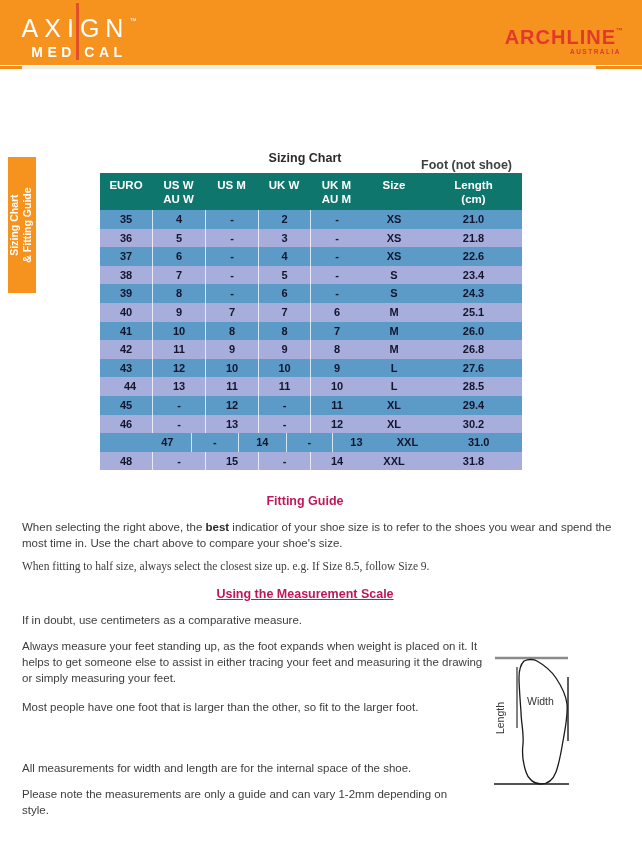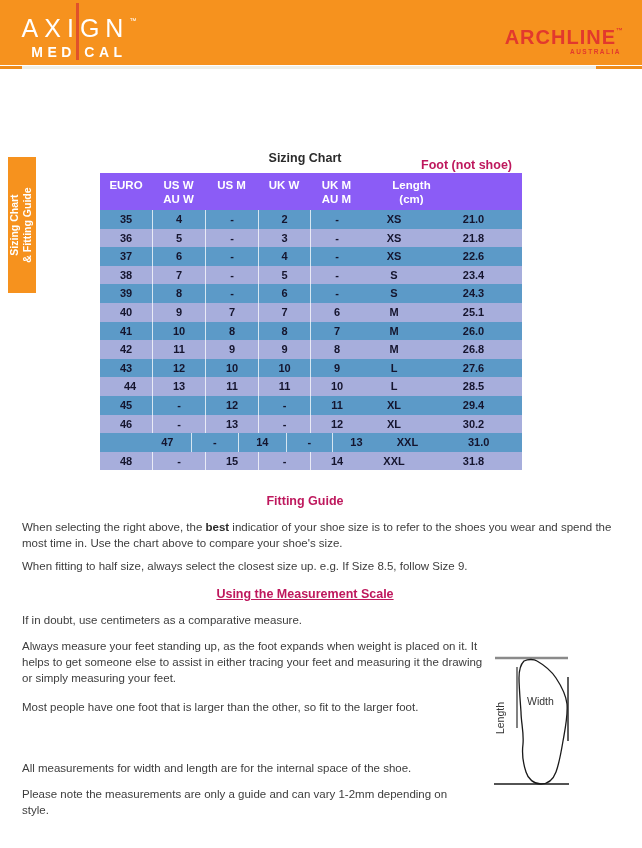--- a/index.html
+++ b/index.html
@@ -23,24 +23,24 @@
   .archline-tm{font-size:7px;vertical-align:11px;}
   .archline-sub{font-size:6.5px;font-weight:bold;letter-spacing:1.5px;margin-top:0;padding-right:3px;}
   
   .side-tab{position:absolute;left:8px;top:157px;width:28px;height:136px;background:#F6921E;}
   .side-tab-inner{position:absolute;left:50%;top:50%;width:136px;height:28px;
     transform:translate(-50%,-50%) rotate(-90deg);text-align:center;color:#fff;
     font-weight:bold;font-size:10.5px;line-height:13px;white-space:nowrap;}
   
   .chart-title{position:absolute;left:305px;top:151px;transform:translateX(-50%);
     font-size:12.5px;font-weight:bold;color:#2b2b2b;}
-  .foot-note{position:absolute;right:130px;top:158px;font-size:12.5px;font-weight:bold;color:#be185d;}
+  .foot-note{position:absolute;right:130px;top:158px;font-size:12.5px;font-weight:bold;color:#404040;}
   
   .sizing-table{position:absolute;left:100px;top:173px;width:422px;}
-  .thead{display:flex;background:#8b5cf6;color:#ffffff;height:37px;font-weight:bold;font-size:11.5px;}
+  .thead{display:flex;background:#0f766e;color:#ffffff;height:37px;font-weight:bold;font-size:11.5px;}
   .th{text-align:center;padding-top:5px;line-height:14px;box-sizing:border-box;}
   .tr{display:flex;height:18.6px;font-weight:bold;font-size:11px;color:#15152e;}
   .tr.row-a{background:#5C9AC8;}
   .tr.row-b{background:#A7AEDC;}
   .td{text-align:center;line-height:18.6px;box-sizing:border-box;}
   .td.sep{border-left:1px solid rgba(255,255,255,0.75);}
   
   .sec-h{position:absolute;transform:translateX(-50%);left:305px;font-size:12.5px;font-weight:bold;color:#be185d;}
   .para{position:absolute;left:22px;font-size:11.5px;line-height:16px;color:#3d3d3d;}
   .para b{color:#2b2b2b;}
@@ -84,20 +84,23 @@
       </div>
       <div class="th" style="width: 53px;">
         <div>US M</div>
       </div>
       <div class="th" style="width: 52px;">
         <div>UK W</div>
       </div>
       <div class="th" style="width: 53px;">
         <div>UK M</div>
         <div>AU M</div>
+      </div>
+      <div class="th" style="width: 62px;">
+        <div>Size</div>
       </div>
       <div class="th" style="width: 97px;">
         <div>Length</div>
         <div>(cm)</div>
       </div>
     </div>
     <div class="tr row-a">
       <div class="td" style="width: 52px;">35</div>
       <div class="td sep" style="width: 53px;">4</div>
       <div class="td sep" style="width: 53px;">-</div>
@@ -222,21 +225,21 @@
       <div class="td sep" style="width: 53px;">14</div>
       <div class="td" style="width: 62px;">XXL</div>
       <div class="td" style="width: 97px;">31.8</div>
     </div>
   </div>
 
 <div class="sec-h" style="top:494px;">Fitting Guide</div>
 <div class="para" style="top:519px;width:612px;">
   <span>When selecting the right above, the </span><b>best</b><span> indicatior of your shoe size is to refer to the shoes you wear and spend the most time in. Use the chart above to compare your shoe's size.</span>
 </div>
-<div class="para" style="top:558px;width:600px;">When fitting to half size, always select the closest size up. e.g. If Size 8.5, follow Size 9.</div>
+<div class="para" style="top:558px;width:600px;font-family:Liberation Serif, serif;">When fitting to half size, always select the closest size up. e.g. If Size 8.5, follow Size 9.</div>
 
 <div class="sec-h" style="top:587px;text-decoration:underline;">Using the Measurement Scale</div>
 <div class="para" style="top:612px;width:560px;">If in doubt, use centimeters as a comparative measure.</div>
 <div class="para" style="top:638px;width:466px;">Always measure your feet standing up, as the foot expands when weight is placed on it. It helps to get someone else to assist in either tracing your feet and measuring it the drawing or simply measuring your feet.</div>
 <div class="para" style="top:699px;width:480px;">Most people have one foot that is larger than the other, so fit to the larger foot.</div>
 <div class="para" style="top:760px;width:480px;">All measurements for width and length are for the internal space of the shoe.</div>
 <div class="para" style="top:786px;width:445px;">Please note the measurements are only a guide and can vary 1-2mm depending on style.</div>
 
 <svg class="foot-svg" width="100" height="148" viewBox="0 0 100 148">
   <line x1="3" y1="10" x2="76" y2="10" stroke="#8a8a8a" stroke-width="2.6"></line>

